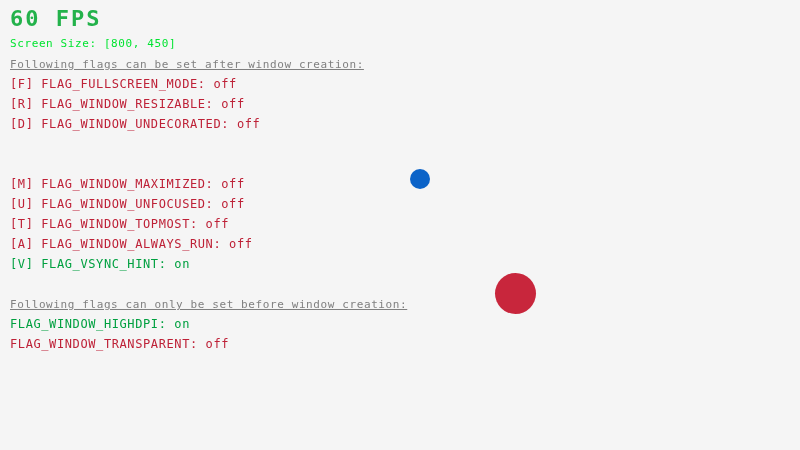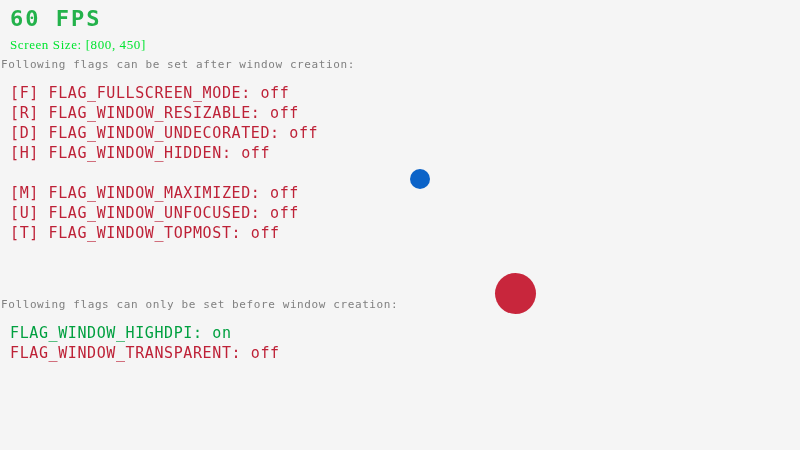--- a/index.html
+++ b/index.html
@@ -32,40 +32,39 @@
     top: 8px;
     font-size: 22px;
     font-weight: bold;
     color: #23b24b;
     letter-spacing: 2px;
   }
 
   #screen-size-label {
     left: 10px;
     top: 38px;
-    font-size: 13px;
+    font-size: 11px;
     color: #00e430;
     letter-spacing: 0.6px;
-    font-family: Liberation Serif, serif;
   }
 
   .section-heading {
-    left: 1px;
+    left: 10px;
     font-size: 11px;
     color: #808080;
     letter-spacing: 0.6px;
+    text-decoration: underline;
   }
   #heading-after-creation { top: 59px; }
   #heading-before-creation { top: 299px; }
 
   .flag-line {
     left: 10px;
-    font-size: 15px;
+    font-size: 12px;
     letter-spacing: 0.6px;
-    margin-top: 8px;
   }
   .flag-on  { color: #00a040; }
   .flag-off { color: #be2137; }
 
   
   .circle {
     position: absolute;
     border-radius: 50%;
   }
   #blue-ball {
@@ -93,30 +92,31 @@
   <div class="txt" id="screen-size-label">Screen Size: [800, 450]</div>
 
   <div class="txt section-heading" id="heading-after-creation">Following flags can be set after window creation:</div>
 
   <div class="txt flag-line flag-off" style="top:78px">[F] FLAG_FULLSCREEN_MODE: off</div>
 
   <div class="txt flag-line flag-off" style="top:118px">[D] FLAG_WINDOW_UNDECORATED: off</div>
 
   <div class="txt flag-line flag-off" style="top:98px">[R] FLAG_WINDOW_RESIZABLE: off</div>
 
-  <div class="txt flag-line flag-off" style="top:138px">[H] FLAG_WINDOW_HIDDEN: off</div>
 
 
   <div class="txt flag-line flag-off" style="top:178px">[M] FLAG_WINDOW_MAXIMIZED: off</div>
 
   <div class="txt flag-line flag-off" style="top:198px">[U] FLAG_WINDOW_UNFOCUSED: off</div>
 
   <div class="txt flag-line flag-off" style="top:218px">[T] FLAG_WINDOW_TOPMOST: off</div>
 
+  <div class="txt flag-line flag-off" style="top:238px">[A] FLAG_WINDOW_ALWAYS_RUN: off</div>
 
+  <div class="txt flag-line flag-on" style="top:258px">[V] FLAG_VSYNC_HINT: on</div>
 
   <div class="txt flag-line flag-on" style="top:318px">FLAG_WINDOW_HIGHDPI: on</div>
 
   <div class="txt section-heading" id="heading-before-creation">Following flags can only be set before window creation:</div>
 
   <div class="txt flag-line flag-off" style="top:338px">FLAG_WINDOW_TRANSPARENT: off</div>
 
 
   <div class="circle" id="blue-ball"></div>
 

